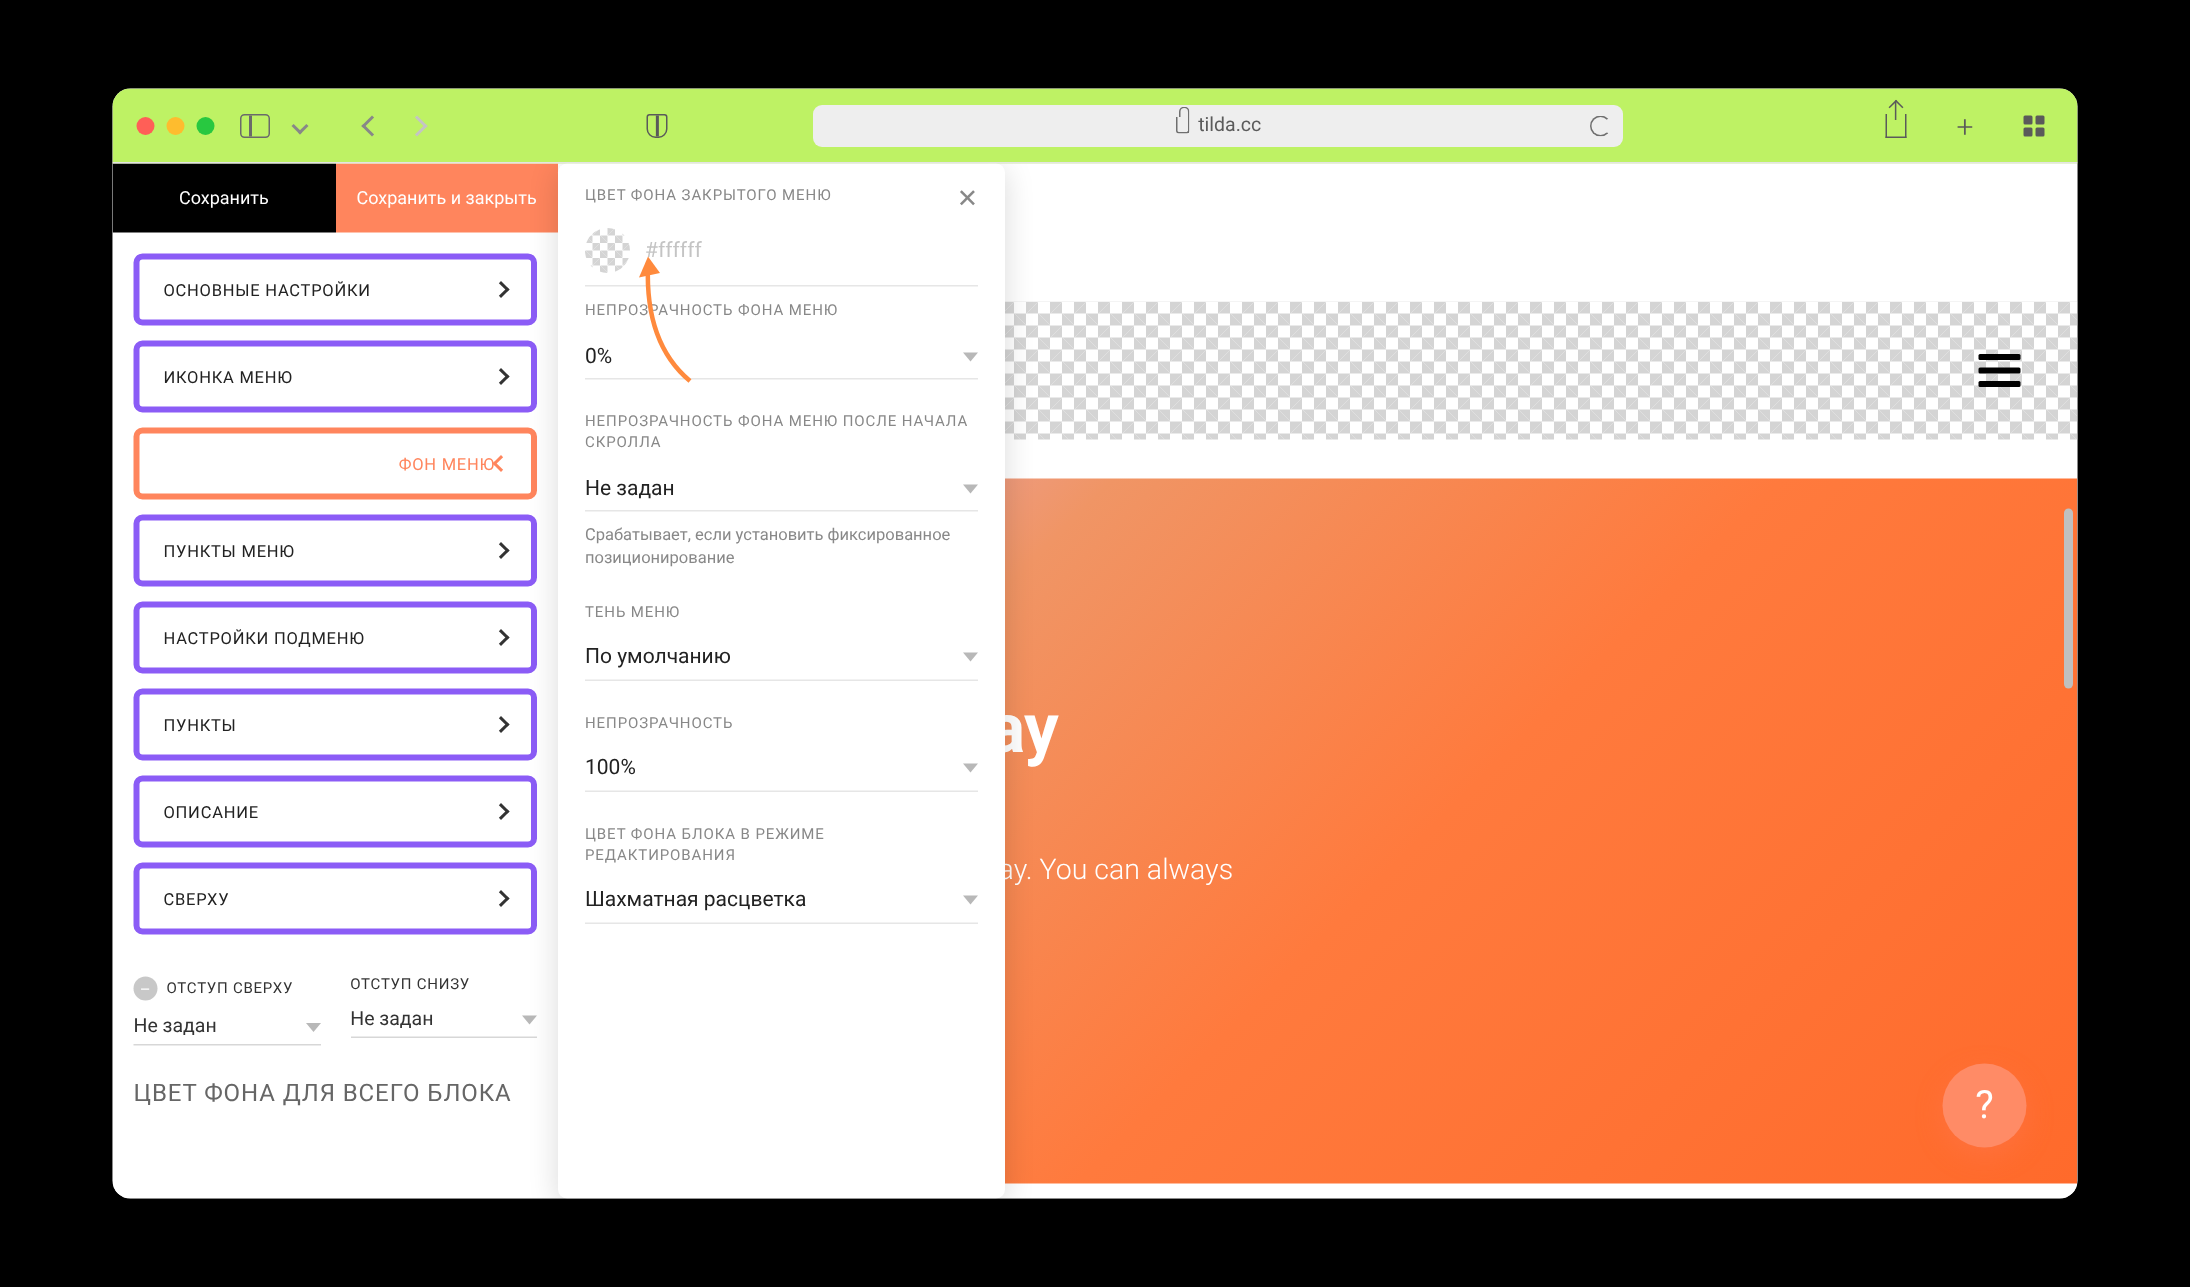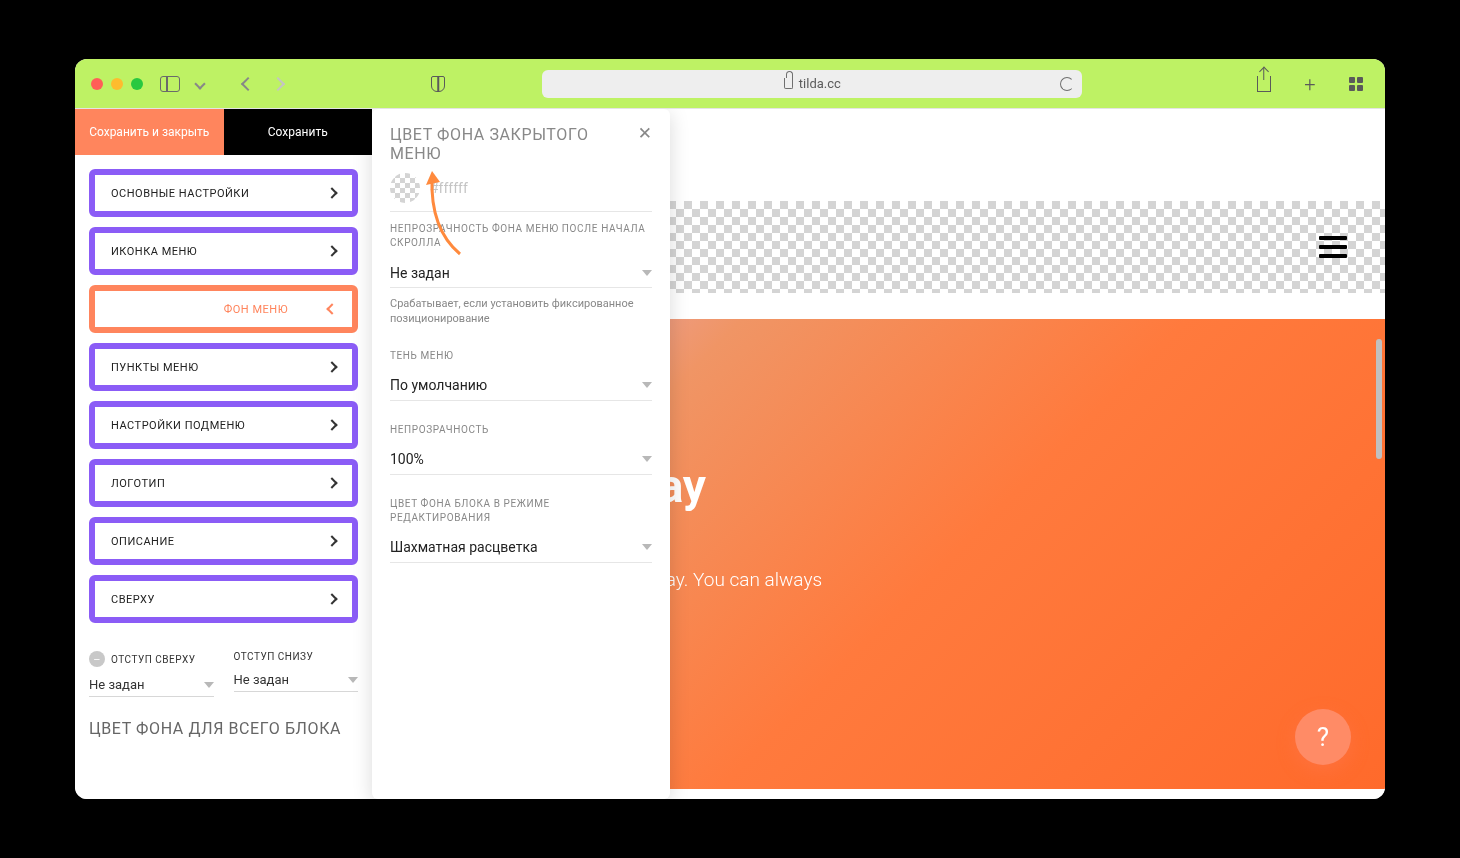--- a/index.html
+++ b/index.html
@@ -29,34 +29,34 @@
   .shield{width:14px;height:16px;border:1.5px solid #5a5a5a;border-radius:2px 2px 6px 6px;position:relative;}
   .shield::after{content:'';position:absolute;left:50%;top:0;bottom:0;width:1.5px;background:#5a5a5a;transform:translateX(-50%);}
 
   .app-body { flex:1; display:flex; position:relative; overflow:hidden; }
   .left-col { width:297px; background:#fff; display:flex; flex-direction:column; }
   .top-tabs{display:flex;height:46px;}
   .top-tabs .tab{flex:1;display:flex;align-items:center;justify-content:center;font-size:12px;color:#fff;}
   .tab.dark{background:#000;}
   .tab.orange{background:#ff855d;}
   .cats{padding:14px;display:flex;flex-direction:column;gap:10px;}
-  .cat{border:6px solid #8b5cf6;border-radius:6px;height:48px;display:flex;align-items:center;justify-content:space-between;padding:0 16px;font-size:11px;letter-spacing:.5px;color:#222;cursor:pointer;gap:40px;}
+  .cat{border:4px solid #8b5cf6;border-radius:6px;height:48px;display:flex;align-items:center;justify-content:space-between;padding:0 16px;font-size:11px;letter-spacing:.5px;color:#222;cursor:pointer;}
   .cat.active{border-color:#ff855d;color:#ff855d;justify-content:flex-end;}
   .cat .chev{border-color:#333;padding:3px;}
   .cat.active .chev{border-color:#ff855d;}
   .bottom-controls{padding:0 14px;display:flex;gap:20px;margin-top:14px;}
   .bc{flex:1;}
   .bc-label{font-size:10px;letter-spacing:.5px;color:#333;display:flex;align-items:center;gap:6px;margin-bottom:6px;}
   .bc-icon{width:16px;height:16px;border-radius:50%;background:#c8c8c8;display:flex;align-items:center;justify-content:center;font-size:11px;color:#fff;}
   .bc-select{border-bottom:1px solid #d7d7d7;height:24px;display:flex;align-items:center;justify-content:space-between;font-size:13px;color:#333;}
   .sect-title{font-size:16px;letter-spacing:.6px;color:#666;padding:22px 14px 0;}
 
   .flyout{position:absolute;left:297px;top:0;width:298px;bottom:0;background:#fff;box-shadow:0 4px 20px rgba(0,0,0,.15);border-radius:6px;padding:16px 18px 0;overflow:hidden;z-index:5;}
   .fly-head{display:flex;justify-content:space-between;align-items:flex-start;}
-  .fly-title{font-size:16px;letter-spacing:.6px;color:#888;}
+  .fly-title{font-size:10px;letter-spacing:.6px;color:#888;}
   .fly-close{font-size:17px;color:#888;cursor:pointer;line-height:1;}
   .fld{margin-top:10px;margin-bottom:22px;}
   .fld-label{font-size:10px;letter-spacing:.6px;color:#888;margin-bottom:8px;line-height:1.4;}
   .color-row{display:flex;align-items:center;gap:10px;border-bottom:1px solid #e6e6e6;padding-bottom:8px;}
   .swatch{width:30px;height:30px;border-radius:50%;flex-shrink:0;}
   .swatch.checker{background-image:linear-gradient(45deg,#d4d4d4 25%,transparent 25%),linear-gradient(-45deg,#d4d4d4 25%,transparent 25%),linear-gradient(45deg,transparent 75%,#d4d4d4 75%),linear-gradient(-45deg,transparent 75%,#d4d4d4 75%);background-size:10px 10px;background-position:0 0,0 5px,5px -5px,-5px 0;background-color:#fff;}
   .swatch.grey{background:#ebebeb;border:1px solid #ddd;}
   .color-input{border:none;outline:none;font-size:14px;color:#8b5cf6;flex:1;}
   .color-input::placeholder{color:#c4c4c4;}
   .sel{border-bottom:1px solid #e6e6e6;height:30px;display:flex;align-items:center;justify-content:space-between;font-size:14px;color:#222;}
@@ -121,22 +121,22 @@
             <span></span>
             <span></span>
           </div>
         </div>
     </div>
   </div>
 
   <div class="app-body">
     <div class="left-col">
       <div class="top-tabs">
+        <div class="tab dark">Сохранить</div>
         <div class="tab orange">Сохранить и закрыть</div>
-        <div class="tab dark">Сохранить</div>
       </div>
       <div class="cats">
         <div class="cat">
             <span>ОСНОВНЫЕ НАСТРОЙКИ</span>
             <span class="chev right"></span>
           </div>
         <div class="cat">
             <span>ИКОНКА МЕНЮ</span>
             <span class="chev right"></span>
           </div>
@@ -146,21 +146,21 @@
           </div>
         <div class="cat">
             <span>ПУНКТЫ МЕНЮ</span>
             <span class="chev right"></span>
           </div>
         <div class="cat">
             <span>НАСТРОЙКИ ПОДМЕНЮ</span>
             <span class="chev right"></span>
           </div>
         <div class="cat">
-            <span>ЛОГОТИП</span>
+            <span>ПУНКТЫ</span>
             <span class="chev right"></span>
           </div>
         <div class="cat">
             <span>ОПИСАНИЕ</span>
             <span class="chev right"></span>
           </div>
         <div class="cat">
             <span>СВЕРХУ</span>
             <span class="chev right"></span>
           </div>
@@ -196,20 +196,27 @@
       </div>
       <div class="color-row" style="margin-top:10px;">
         <div class="swatch checker"></div>
         <input class="color-input" placeholder="#ffffff" style="">
       </div>
       <svg class="arrow-annot" viewBox="0 0 50 90">
           <path d="M40 85 Q 10 60 12 8" stroke="#ff8a3d" stroke-width="3" fill="none"></path>
           <path d="M12 2 L6 16 L20 13 Z" fill="#ff8a3d"></path>
         </svg>
 
+      <div class="fld">
+        <div class="fld-label">НЕПРОЗРАЧНОСТЬ ФОНА МЕНЮ</div>
+        <div class="sel">
+            <span>0%</span>
+            <span class="tri"></span>
+          </div>
+      </div>
 
       <div class="fld">
         <div class="fld-label">НЕПРОЗРАЧНОСТЬ ФОНА МЕНЮ ПОСЛЕ НАЧАЛА СКРОЛЛА</div>
         <div class="sel">
             <span>Не задан</span>
             <span class="tri"></span>
           </div>
         <div class="hint">Срабатывает, если установить фиксированное позиционирование</div>
       </div>
 

